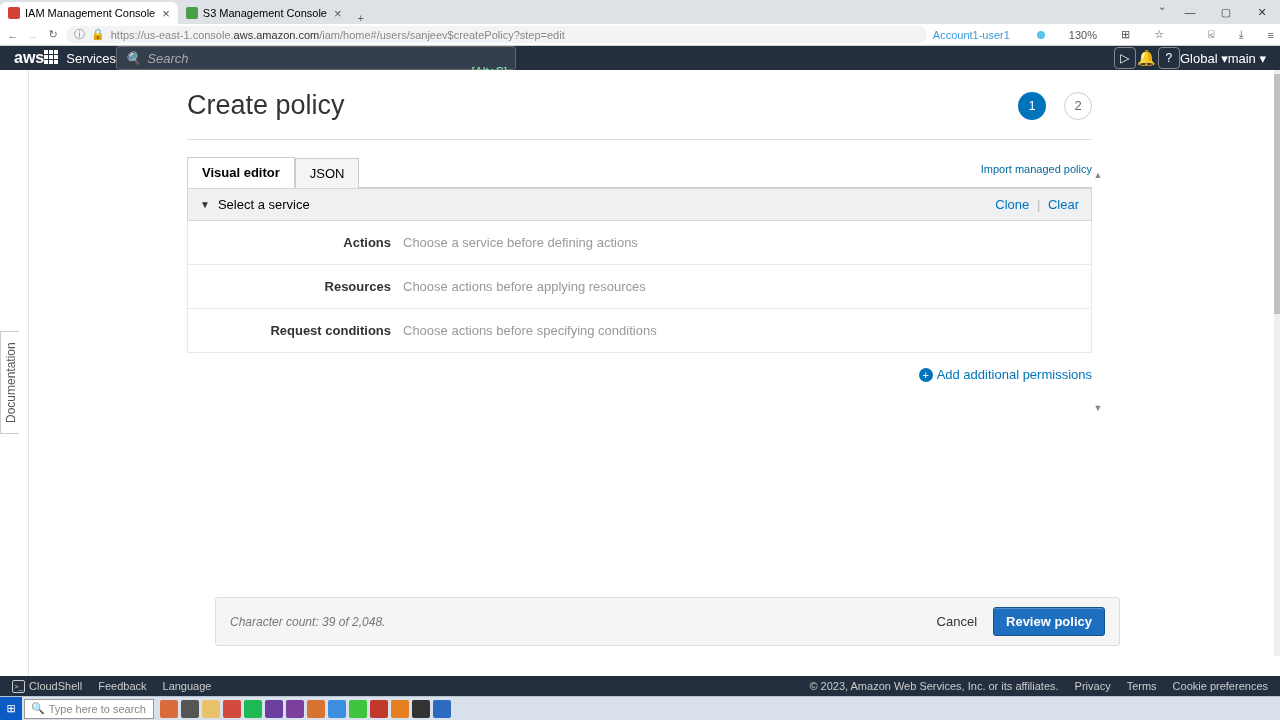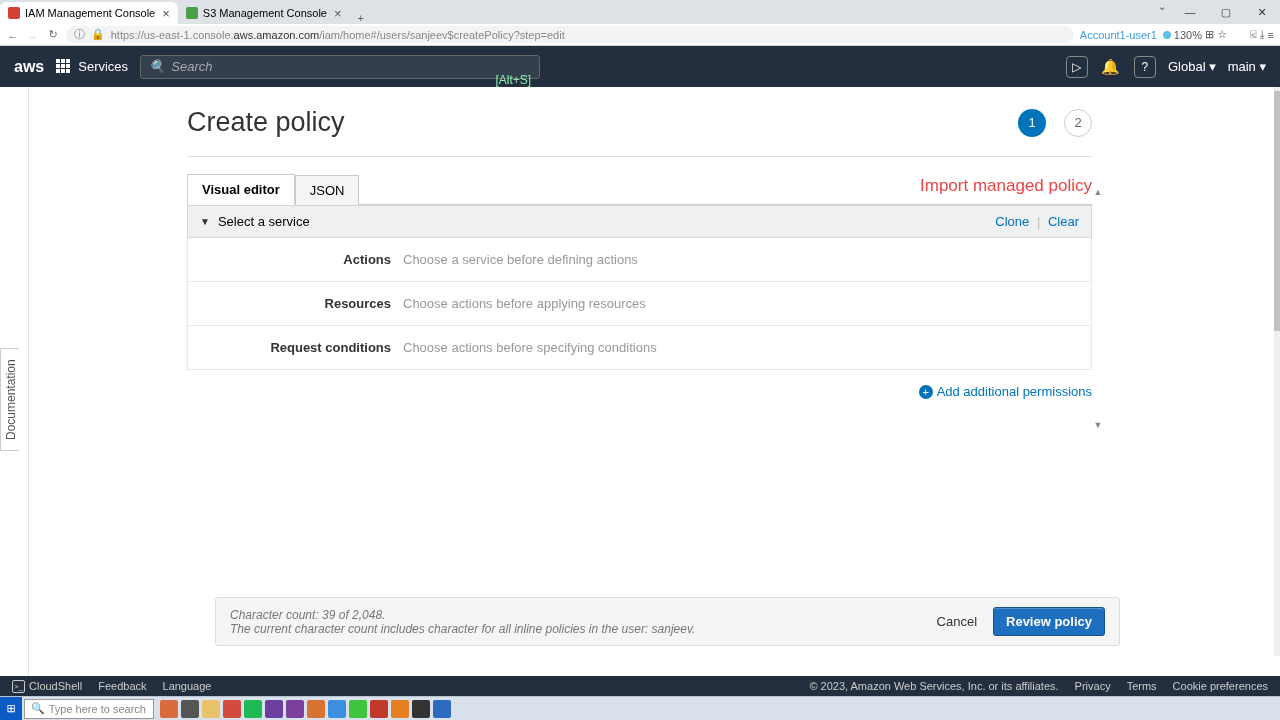--- a/index.html
+++ b/index.html
@@ -6,25 +6,25 @@
 body { width:1280px; height:720px; overflow:hidden; background:#fff; display:flex; flex-direction:column; }
 
 .browser-tabs { height:24px; background:#dee1e6; display:flex; align-items:end; font-size:11px; }
 .tab { height:22px; display:flex; align-items:center; padding:0 8px; border-radius:6px 6px 0 0; gap:5px; position:relative; }
 .tab.active { background:#fff; }
 .tab-favicon { width:12px; height:12px; border-radius:2px; }
 .tab-close { color:#555; font-size:13px; cursor:pointer; margin-left:2px; }
 .browser-addr { height:22px; background:#fff; display:flex; align-items:center; padding:0 6px; gap:6px; border-bottom:1px solid #d0d0d0; font-size:11px; color:#555; }
 .addr-btn { width:14px; height:14px; display:flex; align-items:center; justify-content:center; color:#606060; }
 .addr-box { flex:1; height:17px; background:#f1f3f4; border-radius:9px; display:flex; align-items:center; padding:0 8px; gap:6px; color:#888; }
-.addr-right { display:flex; align-items:center; gap:3px; color:#555; }
+.addr-right { display:flex; align-items:center; gap:24px; color:#555; }
 .win-ctrl { position:absolute; right:0; top:0; display:flex; }
 .win-btn { width:36px; height:24px; display:flex; align-items:center; justify-content:center; color:#333; }
 
-.aws-header { height:41px; background:#232f3e; display:flex; align-items:center; padding:0 14px; gap:12px; color:#fff; font-size:13px; }
+.aws-header { height:24px; background:#232f3e; display:flex; align-items:center; padding:0 14px; color:#fff; font-size:13px; }
 .aws-logo { font-weight:bold; font-size:16px; color:#fff; }
 .aws-grid { width:16px; height:16px; display:grid; grid-template-columns:repeat(3,4px); grid-template-rows:repeat(3,4px); gap:1px; }
 .aws-grid span { background:#fff; }
 .aws-search { flex:0 0 400px; height:24px; background:rgba(255,255,255,0.08); border:1px solid #666; border-radius:3px; display:flex; align-items:center; padding:0 8px; gap:6px; color:#aaa; font-style:italic; }
 .aws-search .kbd { margin-left:auto; font-style:normal; color:#86efac; font-size:12px;margin-top:27px; }
 .aws-header .spacer { flex:1; }
 .hdr-icon { width:22px; height:22px; display:flex; align-items:center; justify-content:center; border:1px solid #888; border-radius:4px; font-size:12px; }
 
 .app-body { flex:1; display:flex; position:relative; background:#fff; }
 .doc-tab { position:absolute; left:0; top:280px; transform:rotate(-90deg); transform-origin:left top; background:#fff; border:1px solid #ccc; border-bottom:none; padding:3px 10px 1px; font-size:12px; color:#555; translate:0 84px; }
@@ -35,21 +35,21 @@
 .steps { display:flex; gap:18px; }
 .step { width:28px; height:28px; border-radius:50%; display:flex; align-items:center; justify-content:center; font-size:13px; }
 .step.active { background:#0073bb; color:#fff; }
 .step.inactive { border:1px solid #ccc; color:#666; background:#fff; }
 .divider { border-top:1px solid #ddd; margin:6px 0 16px; }
 .desc { font-size:13px; color:#333; margin-bottom:14px; }
 .desc a { color:#0073bb; text-decoration:none; }
 .tabs-row { display:flex; align-items:center; border-bottom:1px solid #ccc; position:relative; }
 .tab-btn { padding:7px 14px; font-size:13px; border:1px solid #ccc; border-bottom:none; background:#f5f5f5; position:relative; top:1px; cursor:pointer; }
 .tab-btn.active { background:#fff; font-weight:bold; border-bottom:1px solid #fff; }
-.import-link { margin-left:auto; color:#ef4444; font-size:17px; cursor:pointer; padding-bottom:6px; }
+.import-link { margin-left:auto; color:#0369a1; font-size:11px; cursor:pointer; padding-bottom:6px; }
 .expand-row { padding:10px 4px 8px; font-size:13px; }
 .expand-row a { color:#0073bb; text-decoration:none; cursor:pointer; }
 .expand-row .pipe { color:#ccc; margin:0 4px; }
 .editor-panel { position:relative; }
 .panel-scroll { position:absolute; right:-12px; top:-18px; bottom:-18px; width:12px; display:flex; flex-direction:column; justify-content:space-between; align-items:center; color:#888; font-size:9px; }
 .section-hdr { background:#eef0f2; border:1px solid #d6d6d6; padding:8px 12px; display:flex; align-items:center; font-size:13px; }
 .section-hdr .caret { margin-right:8px; color:#333; font-size:10px; }
 .hdr-links { margin-left:auto; font-size:13px; }
 .hdr-links a { color:#0073bb; text-decoration:none; cursor:pointer; }
 .hdr-links .pipe { color:#bbb; margin:0 4px; }
@@ -211,21 +211,20 @@
 
         <div class="add-perm">
           <a><span class="plus">+</span><span>Add additional permissions</span></a>
         </div>
       </div>
     </div>
 
     <div class="footer-bar">
       <div>
         <div>Character count: 39 of 2,048.</div>
-        <div>The current character count includes character for all inline policies in the user: sanjeev.</div>
       </div>
       <div class="buttons">
         <span class="btn-cancel">Cancel</span>
         <button class="btn-primary">Review policy</button>
       </div>
     </div>
   </div>
 
   <div class="page-scroll">
       <div class="page-thumb"></div>

